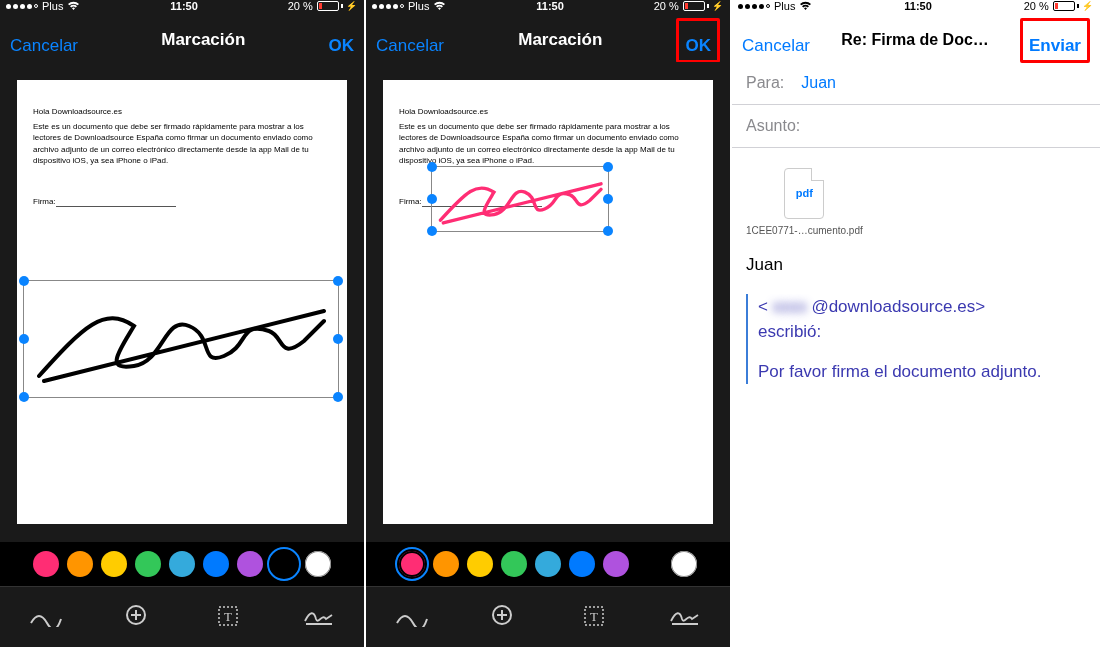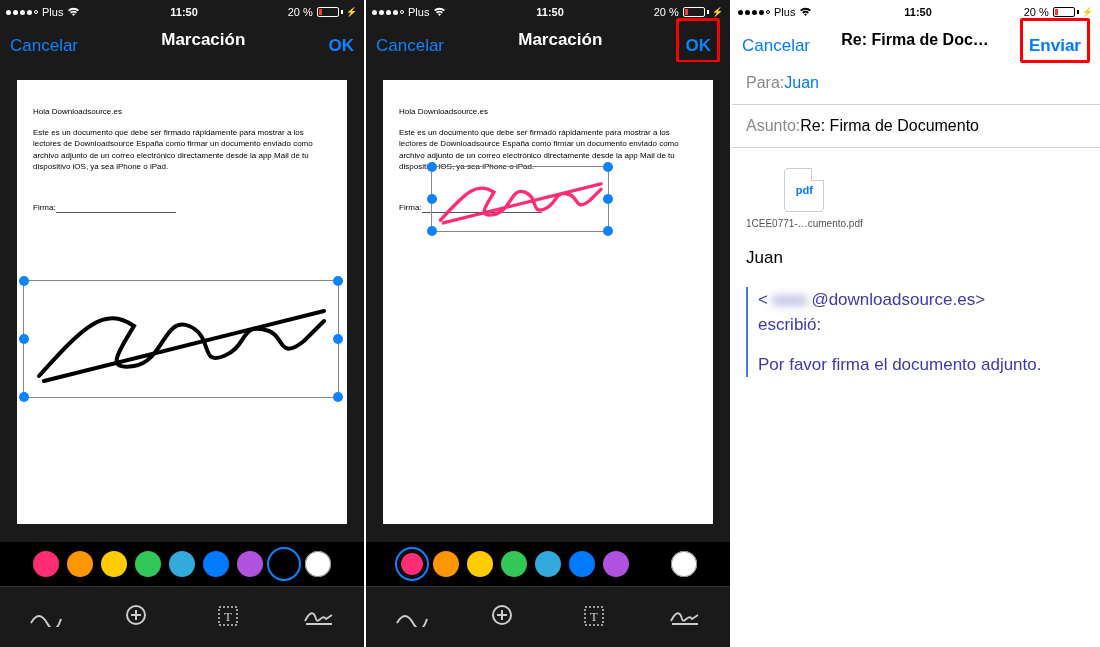--- a/index.html
+++ b/index.html
@@ -6,21 +6,21 @@
   html, body { width: 1100px; height: 647px; font-family: -apple-system, "Helvetica Neue", Arial, sans-serif; background: #fff; }
   .row { display: flex; width: 1100px; height: 647px; }
   .phone { position: relative; height: 647px; overflow: hidden; }
   .dark { background: #1a1a1a; color: #fff; }
   .light { background: #fff; color: #000; }
   .p1 { width: 366px; border-right: 2px solid #fff; }
   .p2 { width: 366px; border-right: 2px solid #fff; }
   .p3 { width: 368px; }
 
   
-  .status { height: 18px; display: flex; align-items: flex-end; justify-content: space-between; font-size: 11px; padding: 0 6px; }
+  .status { height: 18px; display: flex; align-items: flex-start; justify-content: space-between; font-size: 11px; padding: 0 6px; }
   .status .left, .status .right { display: flex; align-items: center; gap: 4px; }
   .status.dark-s { color: #fff; }
   .status.light-s { color: #000; }
   .dots { display: flex; gap: 2px; }
   .dot { width: 5px; height: 5px; border-radius: 50%; }
   .dark-s .dot.f { background:#fff; } .dark-s .dot.e { border:1px solid #fff; width:4px; height:4px; }
   .light-s .dot.f { background:#000; } .light-s .dot.e { border:1px solid #000; width:4px; height:4px; }
   .wifi svg { display:block; }
   .battery { display:flex; align-items:center; gap:2px; }
   .batt-shell { width: 22px; height: 10px; border-radius: 2px; position: relative; }
@@ -36,21 +36,21 @@
   .nav .title { font-weight:600; font-size:17px; }
   .dark .nav .title { color:#fff; }
   .light .nav .title { color:#000; font-size:16px; font-weight:600; max-width: 170px; white-space:nowrap; overflow:hidden; text-overflow:ellipsis;}
   .nav .btn { font-size:17px; color:#0a84ff; background:none; border:none; cursor:pointer;margin-top:11px; }
   .light .nav .btn { color:#007aff; }
   .redbox { border: 3px solid #ff0000; padding: 4px 6px; border-radius:2px; }
 
   
   .canvas-area { position:relative; background:#1a1a1a; height: 480px; display:flex; align-items:flex-start; justify-content:center; padding-top: 18px;}
   .doc { width: 330px; height: 444px; background:#fff; color:#000; position:relative; padding: 26px 16px; font-size: 8px; line-height:1.4; }
-  .doc .greet { margin-bottom: 10px; }
+  .doc .greet { margin-bottom: 4px; }
   .doc .body { margin-bottom: 30px; }
   .doc .sigline { display:flex; align-items:flex-end; }
   .doc .sigline .lbl { font-size:8px; }
   .doc .sigline .line { flex: 0 0 120px; border-bottom: 1px solid #555; height:1px; }
 
   
   .selbox { position:absolute; border:1px solid #888; }
   .handle { position:absolute; width:10px; height:10px; background:#0a84ff; border-radius:50%; }
   .h-tl{top:-5px;left:-5px}.h-tr{top:-5px;right:-5px}.h-bl{bottom:-5px;left:-5px}.h-br{bottom:-5px;right:-5px}
   .h-ml{top:50%;left:-5px;margin-top:-5px}.h-mr{top:50%;right:-5px;margin-top:-5px}
@@ -59,26 +59,26 @@
   .colors { height: 44px; background:#000; display:flex; align-items:center; justify-content:center; gap: 8px; }
   .swatch { width:26px; height:26px; border-radius:50%; cursor:pointer; }
   .swatch.sel { outline: 2px solid #0a84ff; outline-offset: 2px; box-shadow: inset 0 0 0 2px #000; }
 
   
   .tools { height: 58px; background:#1a1a1a; border-top:1px solid #333; display:flex; align-items:center; justify-content:space-around; }
   .tool { color:#ccc; cursor:pointer; display:flex; align-items:center; justify-content:center; width:60px; height:40px; }
 
   
   .compose { padding: 0; }
-  .field { display:flex; align-items:center; padding: 12px 14px; border-bottom:1px solid #d1d1d6; font-size:16px; color:#8a8a8e; gap:0; }
+  .field { display:flex; align-items:center; padding: 12px 14px; border-bottom:1px solid #d1d1d6; font-size:16px; color:#8a8a8e; gap:17px; }
   .field .val { color:#007aff; }
   .field .val-black { color:#000; }
   .mailbody { padding: 20px 14px; font-size:17px; color:#000; line-height:1.5; }
   .attach { display:inline-flex; flex-direction:column; align-items:center; margin-bottom:14px; }
-  .attach .icon { width:40px;height:44px;border:1px solid #ccc;border-radius:4px;display:flex;align-items:center;justify-content:center;font-size:11px;color:#007aff;font-weight:600; position:relative;}
+  .attach .icon { width:40px;height:51px;border:1px solid #ccc;border-radius:4px;display:flex;align-items:center;justify-content:center;font-size:11px;color:#007aff;font-weight:600; position:relative;}
   .attach .icon::before{content:"";position:absolute;top:-1px;right:-1px;width:12px;height:12px;background:#fff;border-left:1px solid #ccc;border-bottom:1px solid #ccc;}
   .attach .fname { font-size:10px; color:#555; margin-top:4px; max-width:140px; text-align:center;}
   .quote { border-left: 2px solid #3b7dd8; padding-left:10px; color:#3b39b0; margin-top:16px; font-size:17px; line-height:1.5;}
   .quote p { margin-bottom: 14px; }
   .blur { color: transparent; text-shadow: 0 0 8px #3b39b0; }
 </style>
 </head>
 <body>
 
 <div class="row">
@@ -314,21 +314,20 @@
       </span>
     </div>
 
     <div class="compose">
       <div class="field">
         <span>Para:</span>
         <span class="val">Juan</span>
       </div>
       <div class="field">
         <span>Asunto:</span>
-        <span class="val-black">Re: Firma de Documento</span>
       </div>
     </div>
 
     <div class="mailbody">
       <div class="attach">
         <div class="icon">
             <span>pdf</span>
           </div>
         <div class="fname">1CEE0771-…cumento.pdf</div>
       </div>

